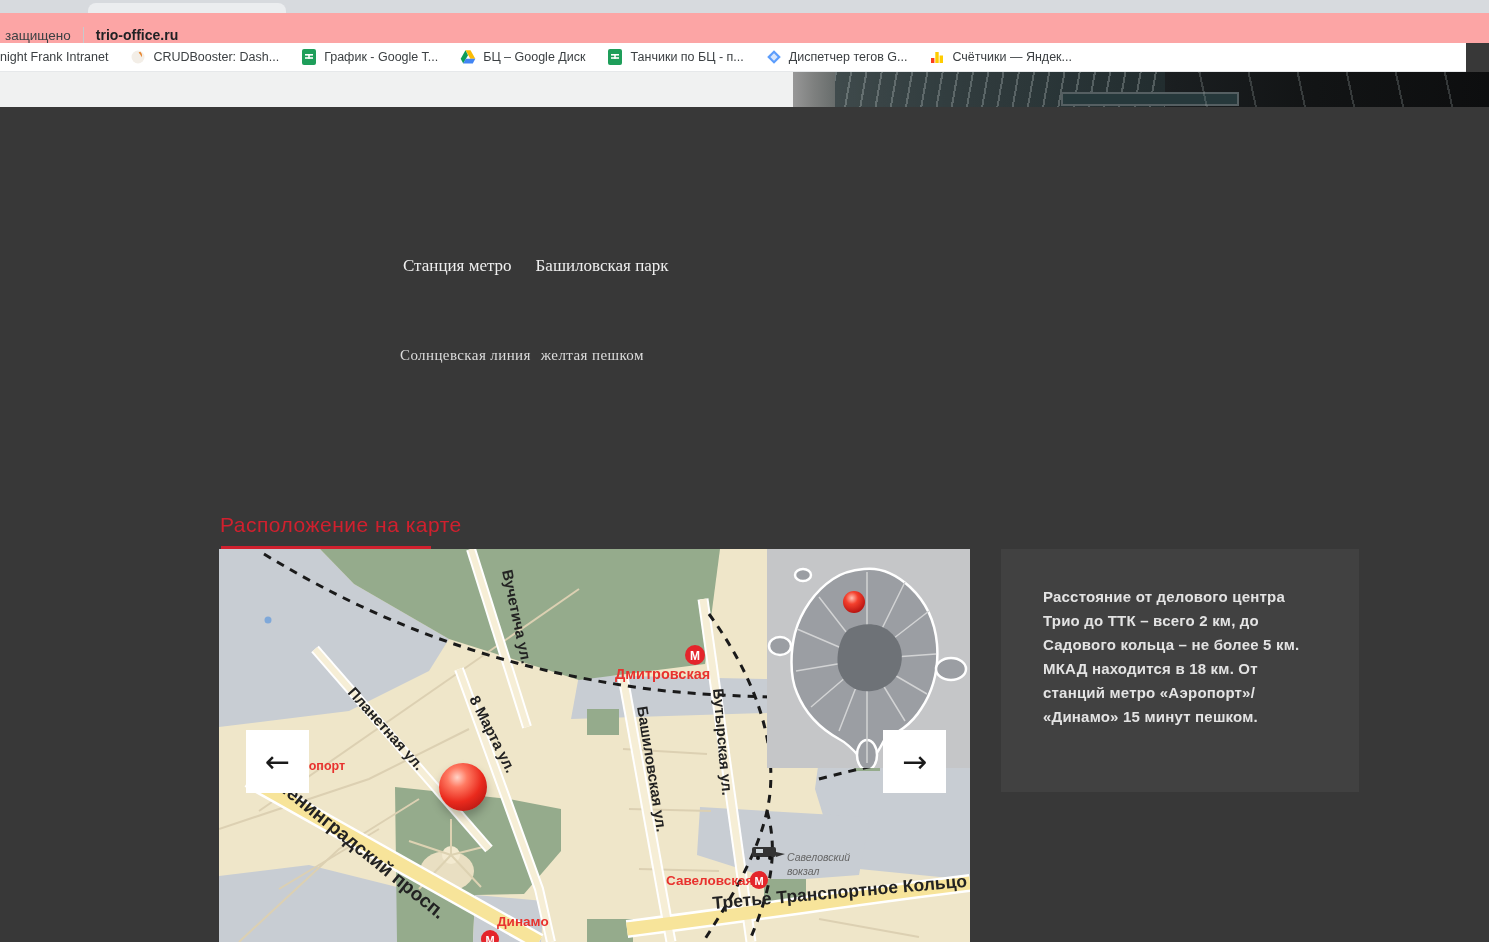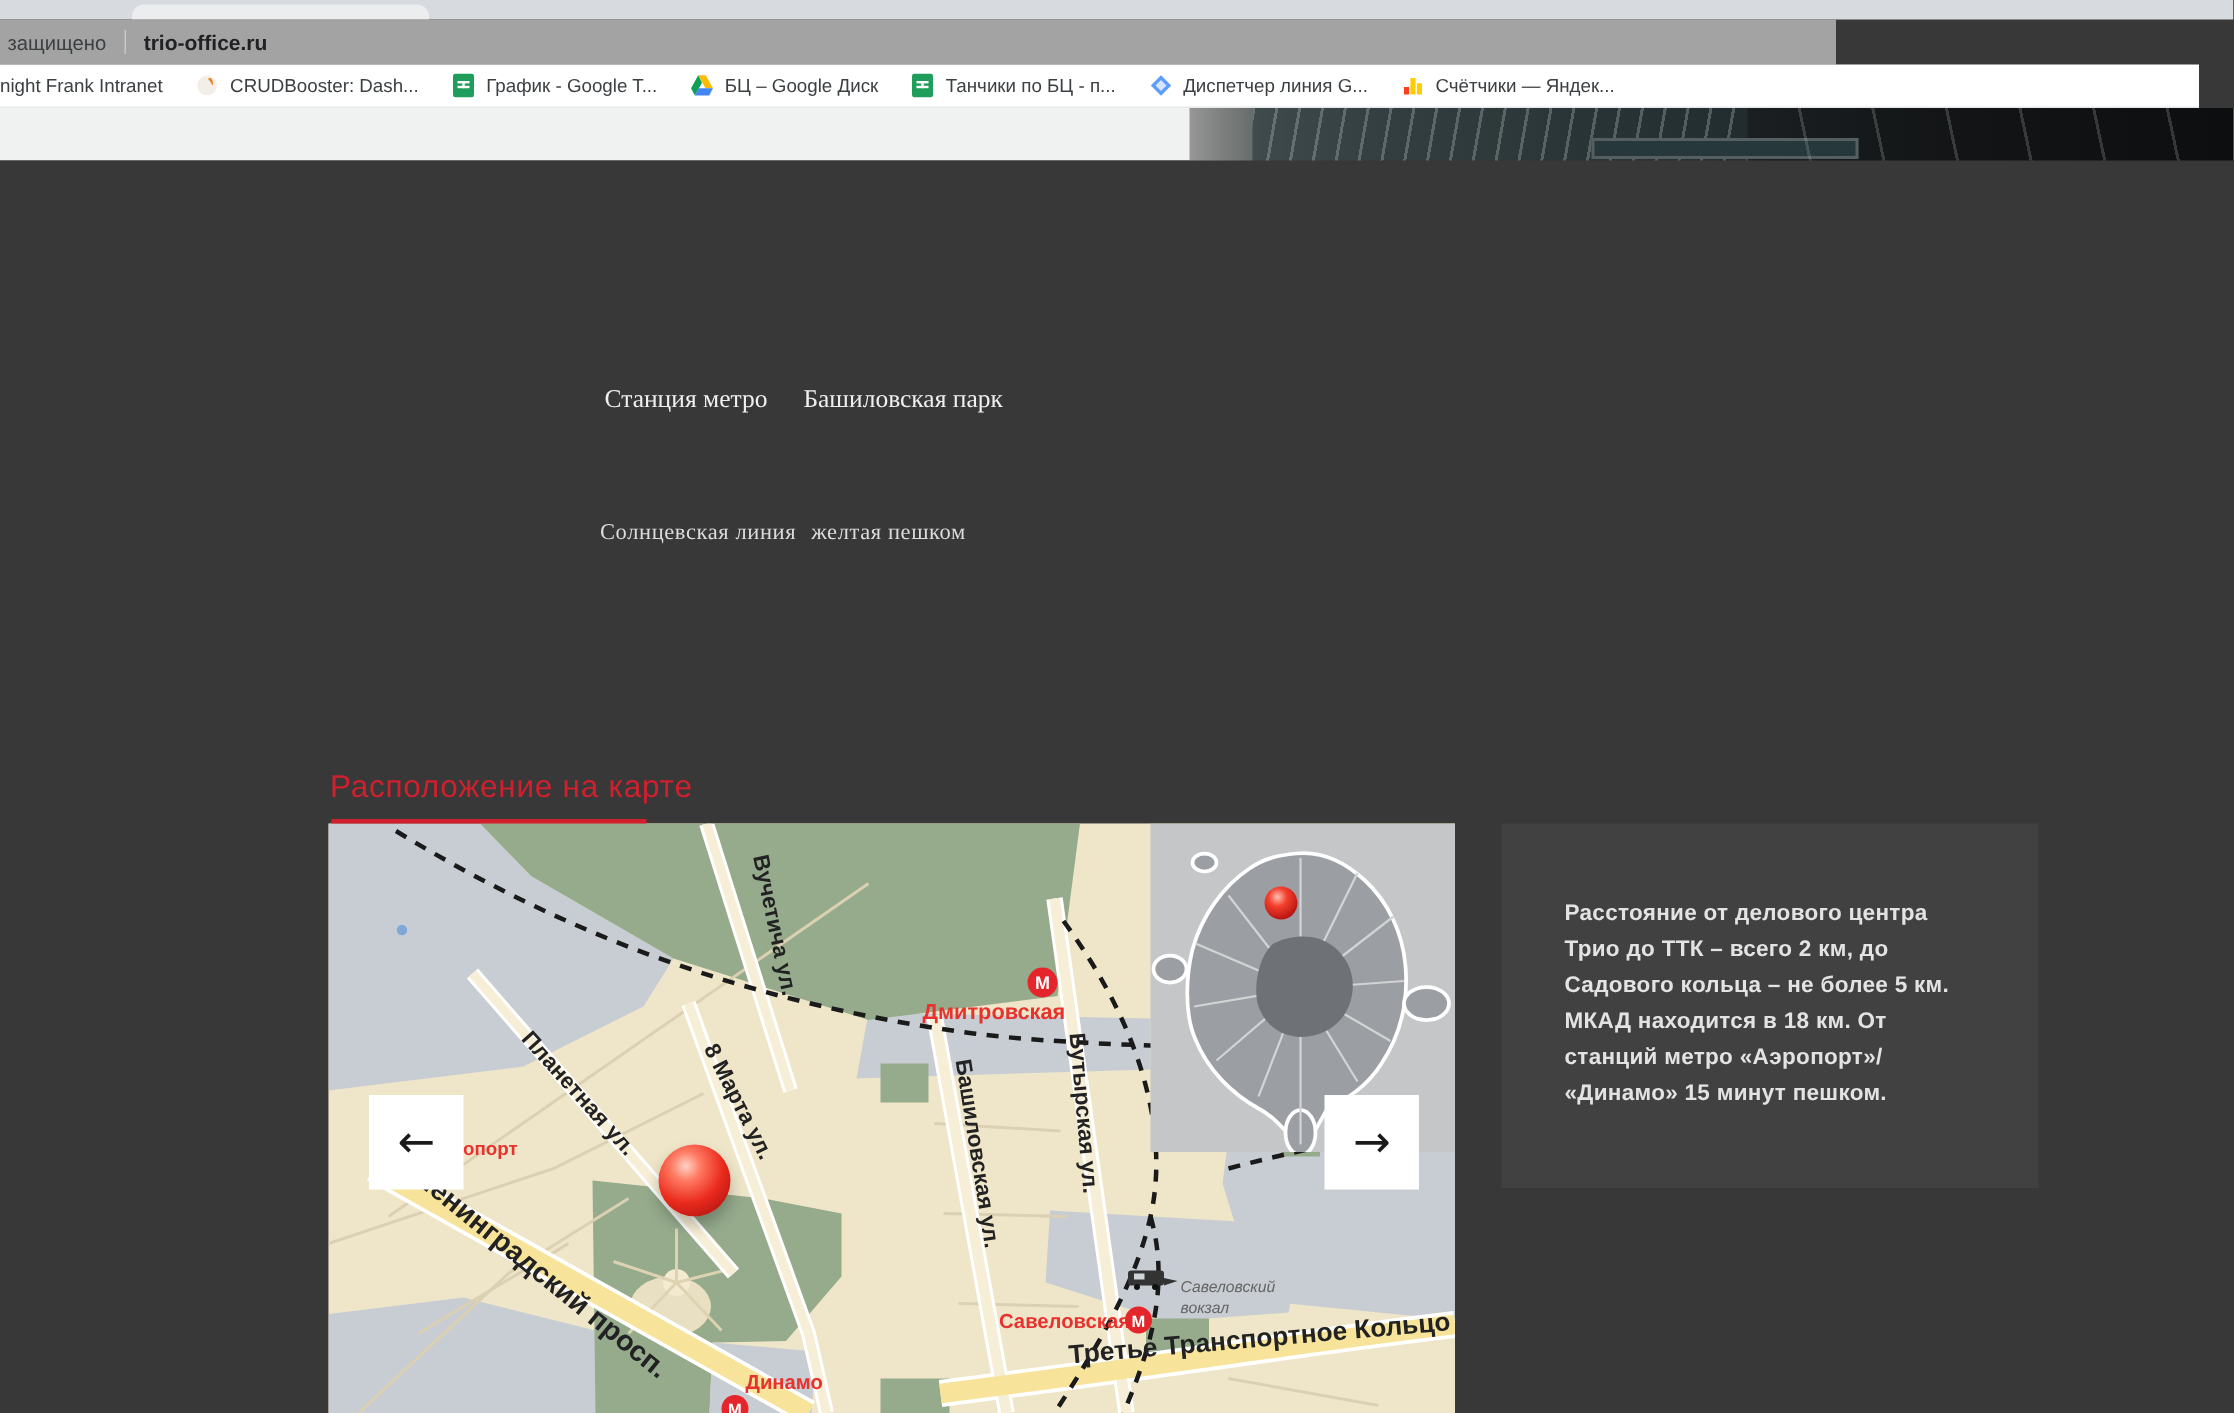--- a/index.html
+++ b/index.html
@@ -3,22 +3,22 @@
 <meta charset="utf-8">
 <style>
   * { margin:0; padding:0; box-sizing:border-box; }
   html,body { width:1489px; height:942px; overflow:hidden; }
   body { position:relative; font-family:"Liberation Sans", sans-serif; background:#383838; }
 
   
   .tab-strip { position:absolute; left:0; top:0; width:1489px; height:13px; background:#d7dade; }
   .tab { position:absolute; left:88px; top:3px; width:198px; height:10px; background:#ebedef;
          border-radius:8px 8px 0 0; }
-  .address-bar { position:absolute; left:0; top:13px; width:1224px; height:30px; background:#a3a3a3;
-                 display:flex; align-items:center; }
+  .address-bar { position:absolute; left:0; top:13px; width:1489px; height:30px; background:#fca5a5;
+                 display:flex; align-items:flex-end; }
   .security-label { margin-left:5px; font-size:13.5px; color:#3c4043; }
   .addr-sep { width:1px; height:16px; background:#c7c9cc; margin:0 12px 0 12px; }
   .url-text { font-size:14px; color:#202124;font-weight:bold; }
   .bookmarks-bar { position:absolute; left:0; top:43px; width:1466px; height:29px; background:#ffffff;
                    border-bottom:1px solid #e6e8ea; display:flex; align-items:center; gap:22px; }
   .bookmark { display:flex; align-items:center; gap:7px; font-size:12.5px; color:#3c4043; cursor:pointer;
               white-space:nowrap; }
   .bookmark svg { width:16px; height:16px; display:block; }
 
   
@@ -62,21 +62,21 @@
       box-shadow:0 6px 10px rgba(0,0,0,.25); }
 
   .nav-arrow { position:absolute; width:63px; height:63px; background:#ffffff; border:none;
       display:flex; align-items:center; justify-content:center; cursor:pointer;
       font-family:"DejaVu Sans", sans-serif; font-size:30px; color:#1a1a1a; z-index:8; }
   .nav-prev { left:246px; top:730px; }
   .nav-next { left:883px; top:730px; }
 
   
   .info-panel { position:absolute; left:1001px; top:549px; width:358px; height:243px; background:#414141; }
-  .info-panel p { margin:48px 46px 0 42px; font-size:15px; line-height:24px; letter-spacing:.2px;
+  .info-panel p { margin:36px 46px 0 42px; font-size:15px; line-height:24px; letter-spacing:.2px;
       color:#e3e3e3; font-weight:600; }
 </style>
 </head>
 <body>
 
 <div class="tab-strip">
   <div class="tab"></div>
 </div>
 
 <div class="address-bar">
@@ -120,21 +120,21 @@
       <rect x="4" y="8.2" width="8" height="1.6" fill="#fff"></rect>
       <rect x="7.2" y="5" width="1.6" height="4.8" fill="#fff"></rect>
     </svg>
     <span>Танчики по БЦ - п...</span>
   </div>
   <div class="bookmark">
     <svg viewBox="0 0 16 16">
       <rect x="3.2" y="3.2" width="9.6" height="9.6" transform="rotate(45 8 8)" fill="#5c9dfc"></rect>
       <rect x="5.4" y="5.4" width="5.2" height="5.2" transform="rotate(45 8 8)" fill="#d6e5fd"></rect>
     </svg>
-    <span>Диспетчер линия G...</span>
+    <span>Диспетчер тегов G...</span>
   </div>
   <div class="bookmark">
     <svg viewBox="0 0 16 16">
       <rect x="2" y="9" width="3.4" height="5" fill="#fc3f1d"></rect>
       <rect x="6.3" y="3" width="3.4" height="11" fill="#ffcc00"></rect>
       <rect x="10.6" y="6.5" width="3.4" height="7.5" fill="#ffcc00"></rect>
     </svg>
     <span>Счётчики — Яндек...</span>
   </div>
 </div>

